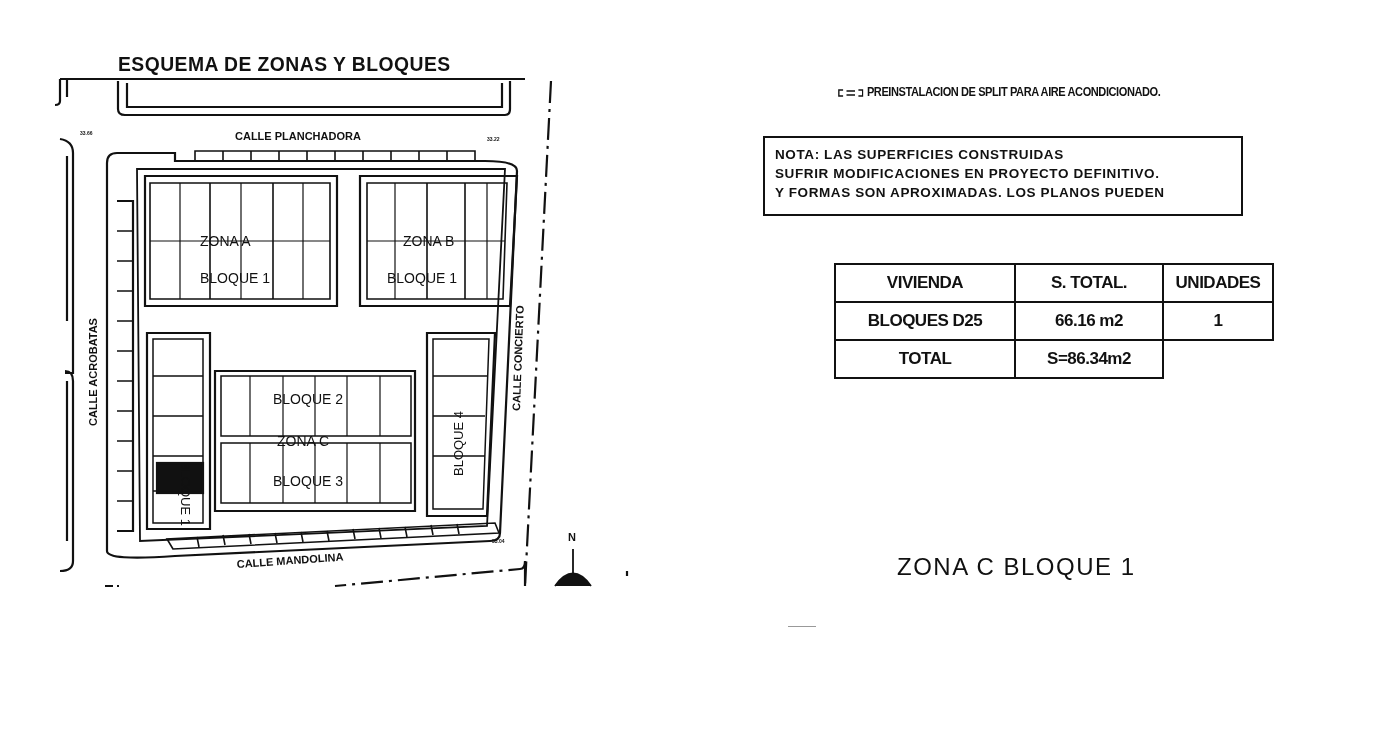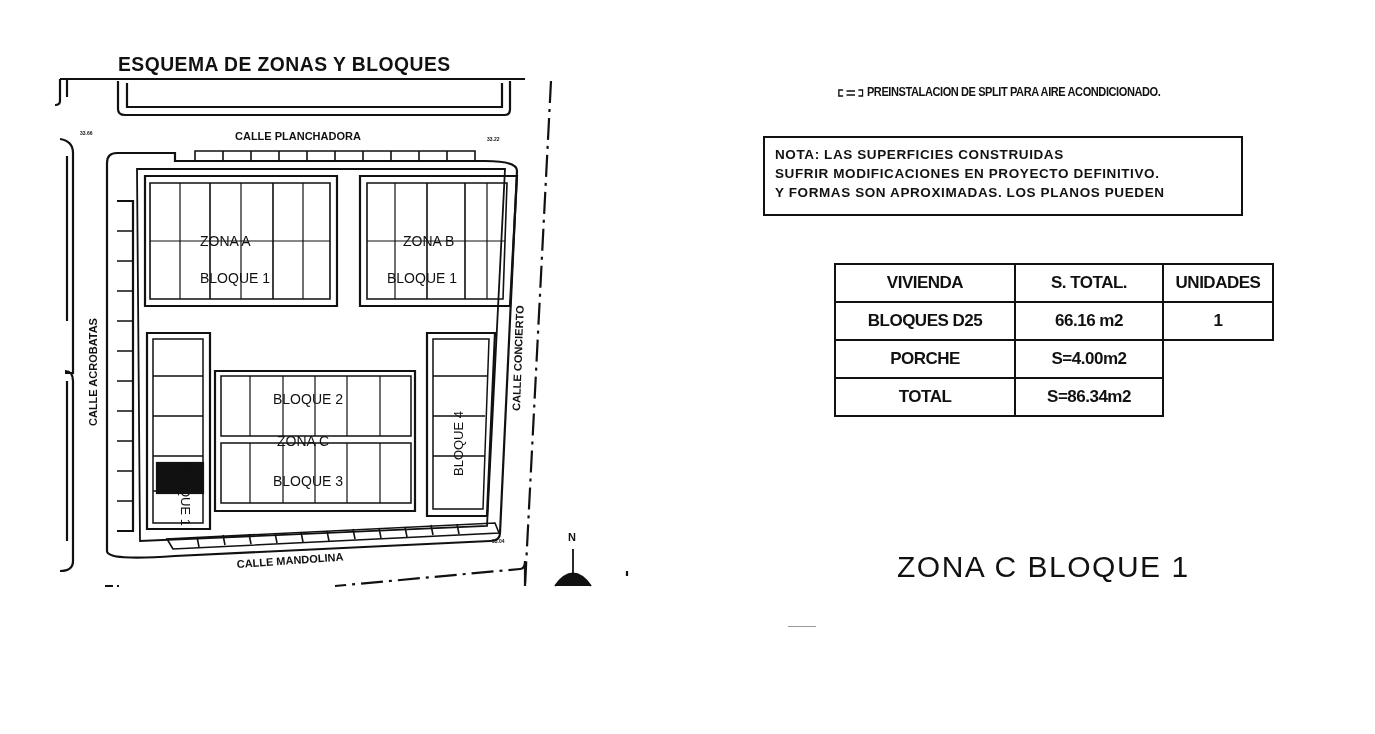--- a/index.html
+++ b/index.html
@@ -12,21 +12,21 @@
   .legend { left: 838px; top: 84px; font-size: 13px; font-weight: bold; letter-spacing: -0.5px; transform: scaleX(0.85); transform-origin: left; white-space: nowrap; }
   .legend .split-icon { display: inline-block; width: 30px; height: 8px; vertical-align: middle; margin-right: 4px; }
   .note { left: 763px; top: 136px; width: 480px; height: 80px; border: 2px solid #111; box-sizing: border-box; padding: 7px 10px; }
   .note div { font-size: 13.5px; font-weight: bold; line-height: 19px; letter-spacing: 0.6px; white-space: nowrap; }
   table.areas { position: absolute; left: 834px; top: 263px; border-collapse: collapse; }
   table.areas td { border: 2px solid #111; height: 36px; font-size: 17px; font-weight: bold; text-align: center; padding: 0 4px; letter-spacing: -0.5px; }
   table.areas td.c1 { width: 170px; }
   table.areas td.c2 { width: 138px; }
   table.areas td.c3 { width: 100px; }
   table.areas td.empty { border: none; }
-  .big-title { left: 897px; top: 546px; font-size: 30px; line-height: 42px; letter-spacing: 1.5px; white-space: nowrap; }
+  .big-title { left: 897px; top: 546px; font-size: 24px; line-height: 42px; letter-spacing: 1.5px; white-space: nowrap; }
   .sep-mark { left: 788px; top: 626px; width: 28px; height: 1px; background: #999; }
 </style>
 </head>
 <body>
 
 <div class="abs plan-title">ESQUEMA DE ZONAS Y BLOQUES</div>
 
 <div class="abs plan">
   <svg viewBox="0 0 590 530" xmlns="http://www.w3.org/2000/svg" fill="none" stroke="#111" stroke-width="2.2">
 
@@ -148,25 +148,20 @@
     <td class="c1">VIVIENDA</td>
     <td class="c2">S. TOTAL.</td>
     <td class="c3">UNIDADES</td>
   </tr>
   <tr>
     <td class="c1">BLOQUES D25</td>
     <td class="c2">66.16  m2</td>
     <td class="c3">1</td>
   </tr>
   <tr>
-    <td class="c1">PORCHE</td>
-    <td class="c2">S=4.00m2</td>
-    <td class="empty"></td>
-  </tr>
-  <tr>
     <td class="c1">TOTAL</td>
     <td class="c2">S=86.34m2</td>
     <td class="empty"></td>
   </tr>
 </tbody>
   </table>
 
 <div class="abs big-title">
   <div>ZONA C  BLOQUE  1</div>
 </div>

